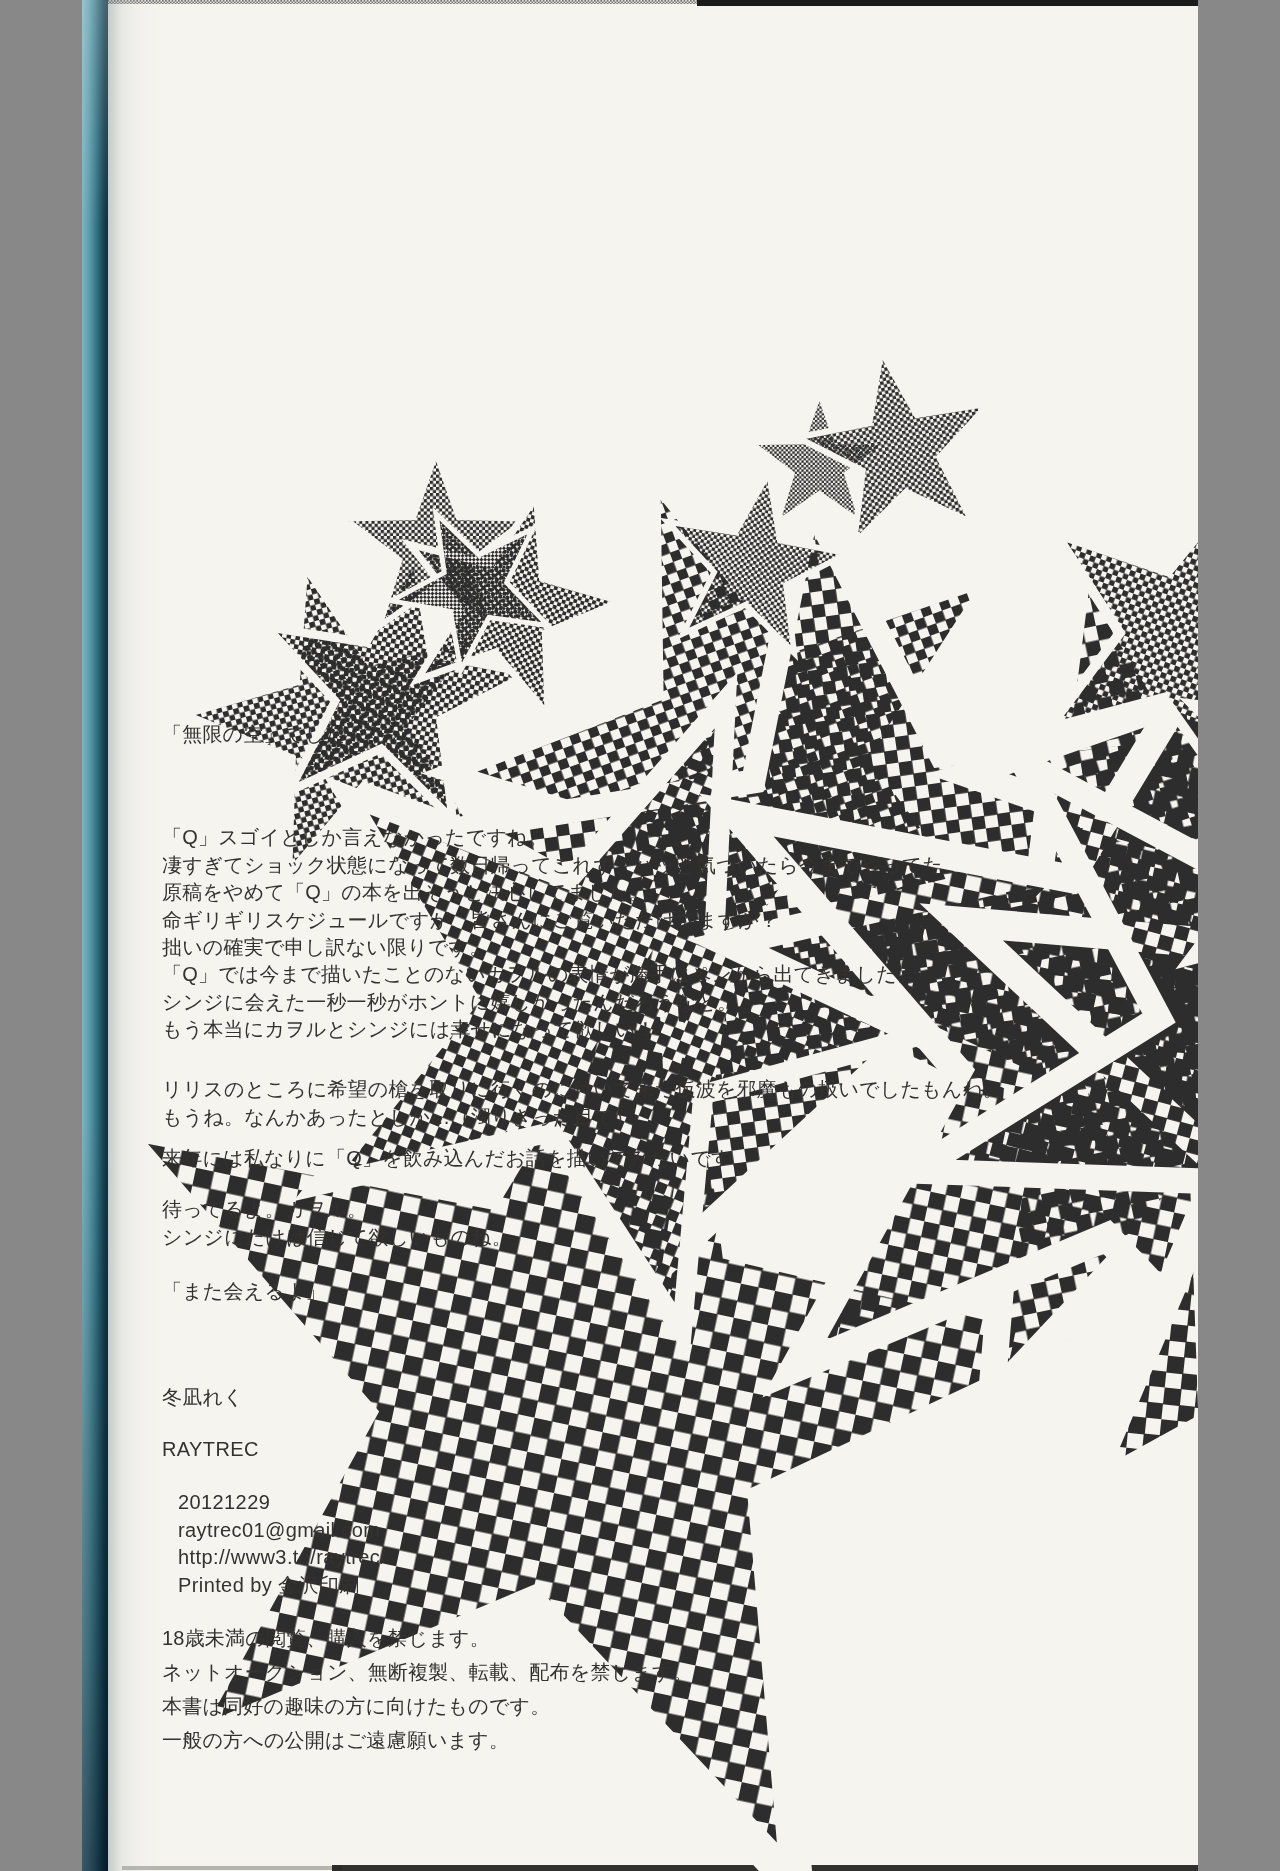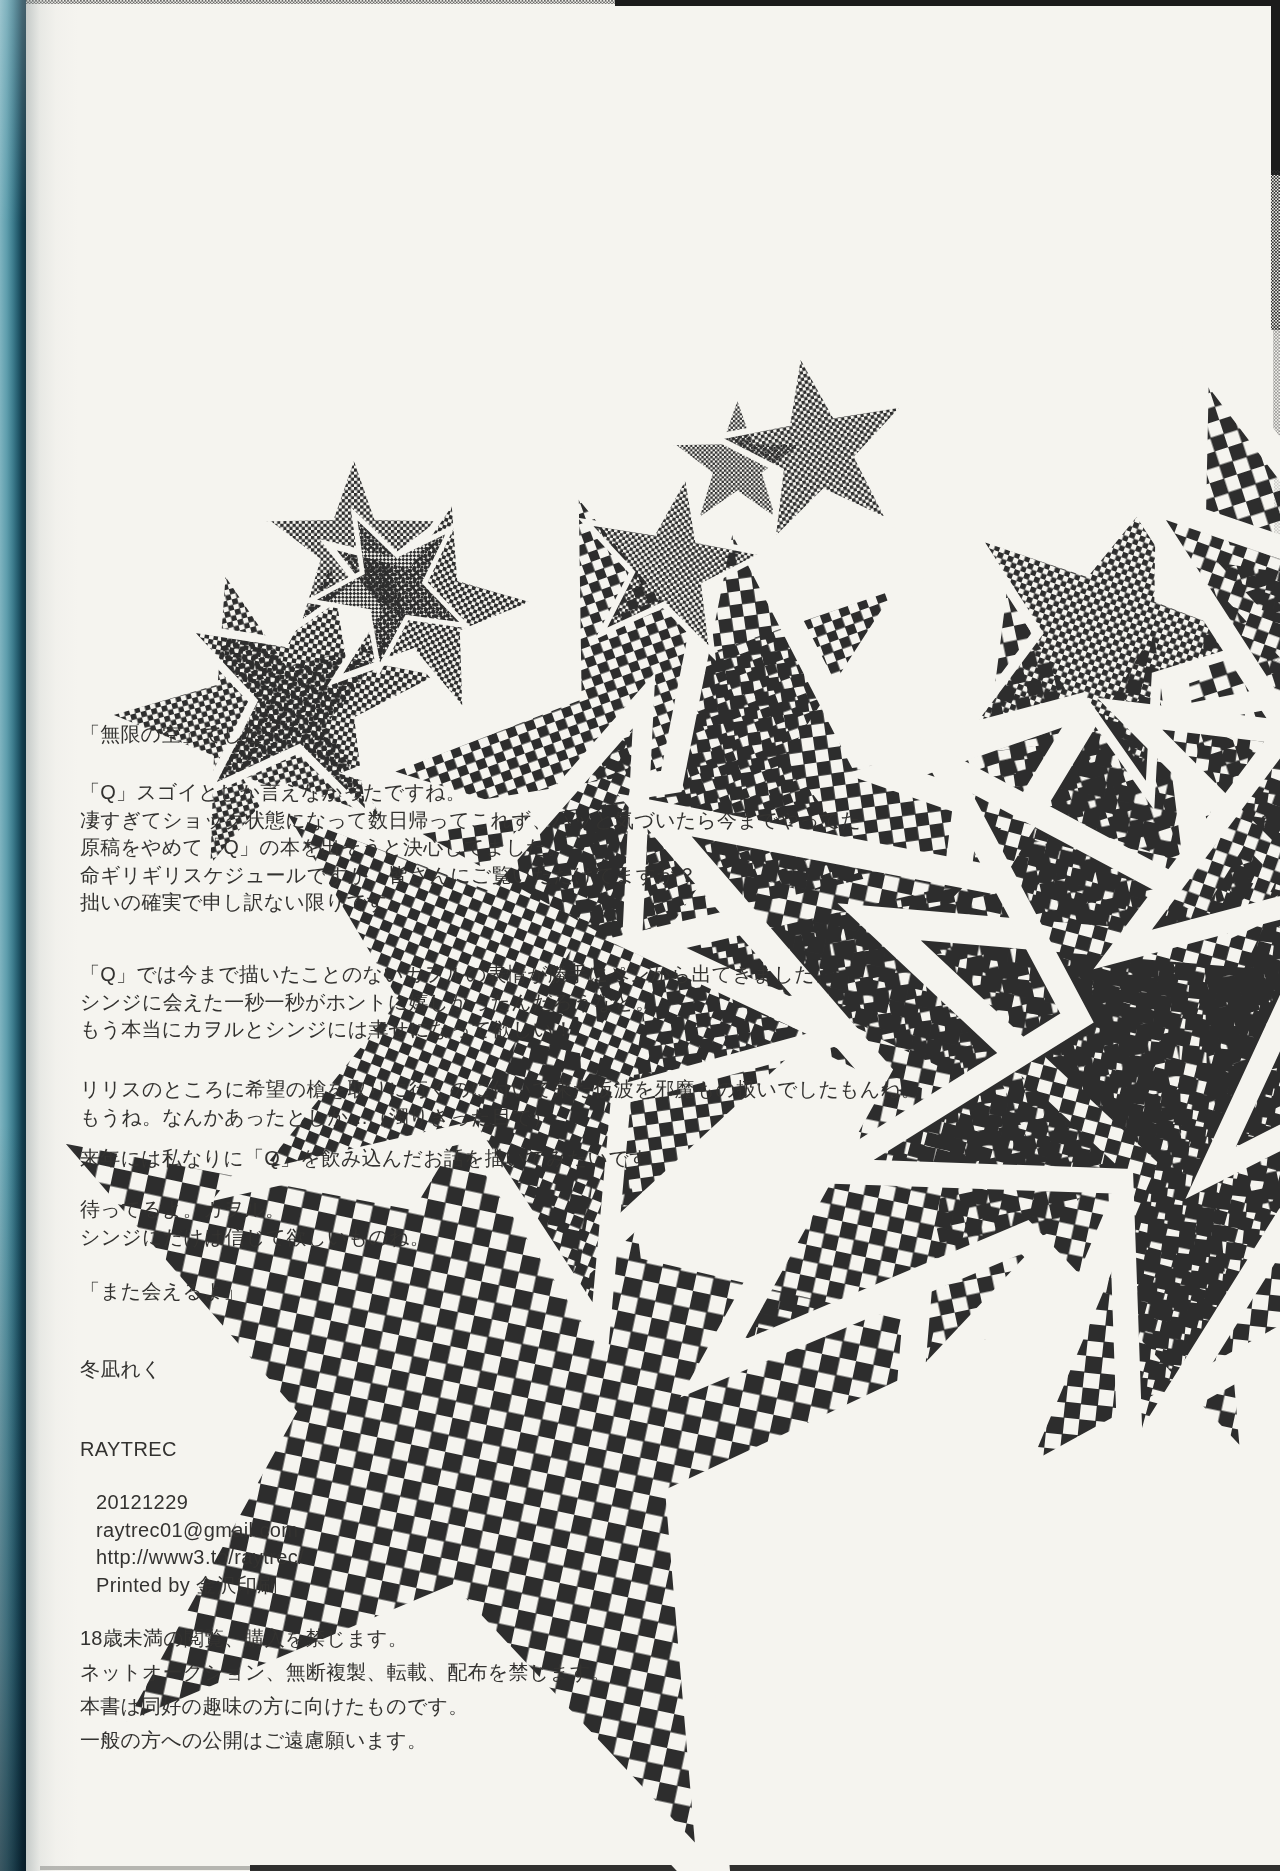--- a/index.html
+++ b/index.html
@@ -1,23 +1,24 @@
 <!DOCTYPE html>
 <html><head>
 <meta charset="utf-8">
 <style>
   html,body{margin:0;padding:0;background:#888;}
   .page{
     position:relative;
-    width:1280px;height:1871px;
+    width:1092px;height:1871px;
     margin:0 auto;
     background:#f5f4ef;
     overflow:hidden;
     font-family:"Liberation Sans","DejaVu Sans",sans-serif;
     color:#333230;
+    padding-left:24px;
   }
   
   .spine{
     position:absolute;left:0;top:0;bottom:0;width:26px;
     background:linear-gradient(90deg,#7fb4c0 0px,#5d9dac 7px,#3d7c8d 13px,#245b6d 18px,#143f4f 22px,#0e3140 26px);
   }
   .spine-shade{
     position:absolute;left:0;top:0;bottom:0;width:26px;
     background:linear-gradient(180deg,rgba(255,255,255,.22) 0%,rgba(255,255,255,0) 12%,rgba(0,0,0,0) 60%,rgba(2,14,26,.35) 88%,rgba(2,10,20,.55) 100%);
   }
@@ -88,41 +89,41 @@
       <use href="#star5" transform="translate(1174 258) rotate(8) scale(0.62)"></use>
       <use href="#star5" transform="translate(1214 227) rotate(-15) scale(0.58)"></use>
       <use href="#star5" transform="translate(1241 183) rotate(10) scale(0.50)"></use>
       <use href="#star5" transform="translate(1257 140) rotate(-5) scale(0.54)"></use>
       <use href="#star5" transform="translate(1272 76) rotate(20) scale(0.60)"></use>
     </g>
   </svg>
 
   <div class="para" style="top:721px;">「無限の空」でした。</div>
 
-  <div class="para" style="top:779px;">「Q」スゴイとしか言えなかったですね。
+  <div class="para" style="top:824px;">「Q」スゴイとしか言えなかったですね。
 凄すぎてショック状態になって数日帰ってこれず、ハッと気づいたら今までやってた
 原稿をやめて「Q」の本を出そうと決心してました。
 命ギリギリスケジュールですが、皆さんにご覧いただけてますか？
 拙いの確実で申し訳ない限りです。</div>
 
   <div class="para" style="top:961px;">「Q」では今まで描いたことのないカヲルの表情が勝手にペンから出てきました。
 シンジに会えた一秒一秒がホントに嬉しかったんだろうなと。
 もう本当にカヲルとシンジには幸せになって欲しい！</div>
 
   <div class="para" style="top:1076px;">リリスのところに希望の槍を取りに行くのに付いて来た仮波を邪魔もの扱いでしたもんね。
 もうね。なんかあったとしか…（濁りきった目で）</div>
 
   <div class="para" style="top:1196px;">待ってるよ。カヲル。
 シンジにだけは信じて欲しいものね。</div>
 
   <div class="para" style="top:1145px;">来年には私なりに「Q」を飲み込んだお話を描いてみたいです。</div>
 
   <div class="para" style="top:1278px;">「また会えるよ」</div>
 
-  <div class="para" style="top:1356px;">冬凪れく</div>
+  <div class="para" style="top:1384px;">冬凪れく</div>
 
   <div class="para latin" style="top:1436px;">RAYTREC</div>
 
   <div class="para latin" style="top:1489px;margin-left:16px;">20121229
 raytrec01@gmail.com
 http://www3.to/raytrec/
 Printed by 金沢印刷</div>
 
   <div class="para" style="top:1621px;line-height:34px;">18歳未満の閲覧、購入を禁じます。
 ネットオークション、無断複製、転載、配布を禁じます。

